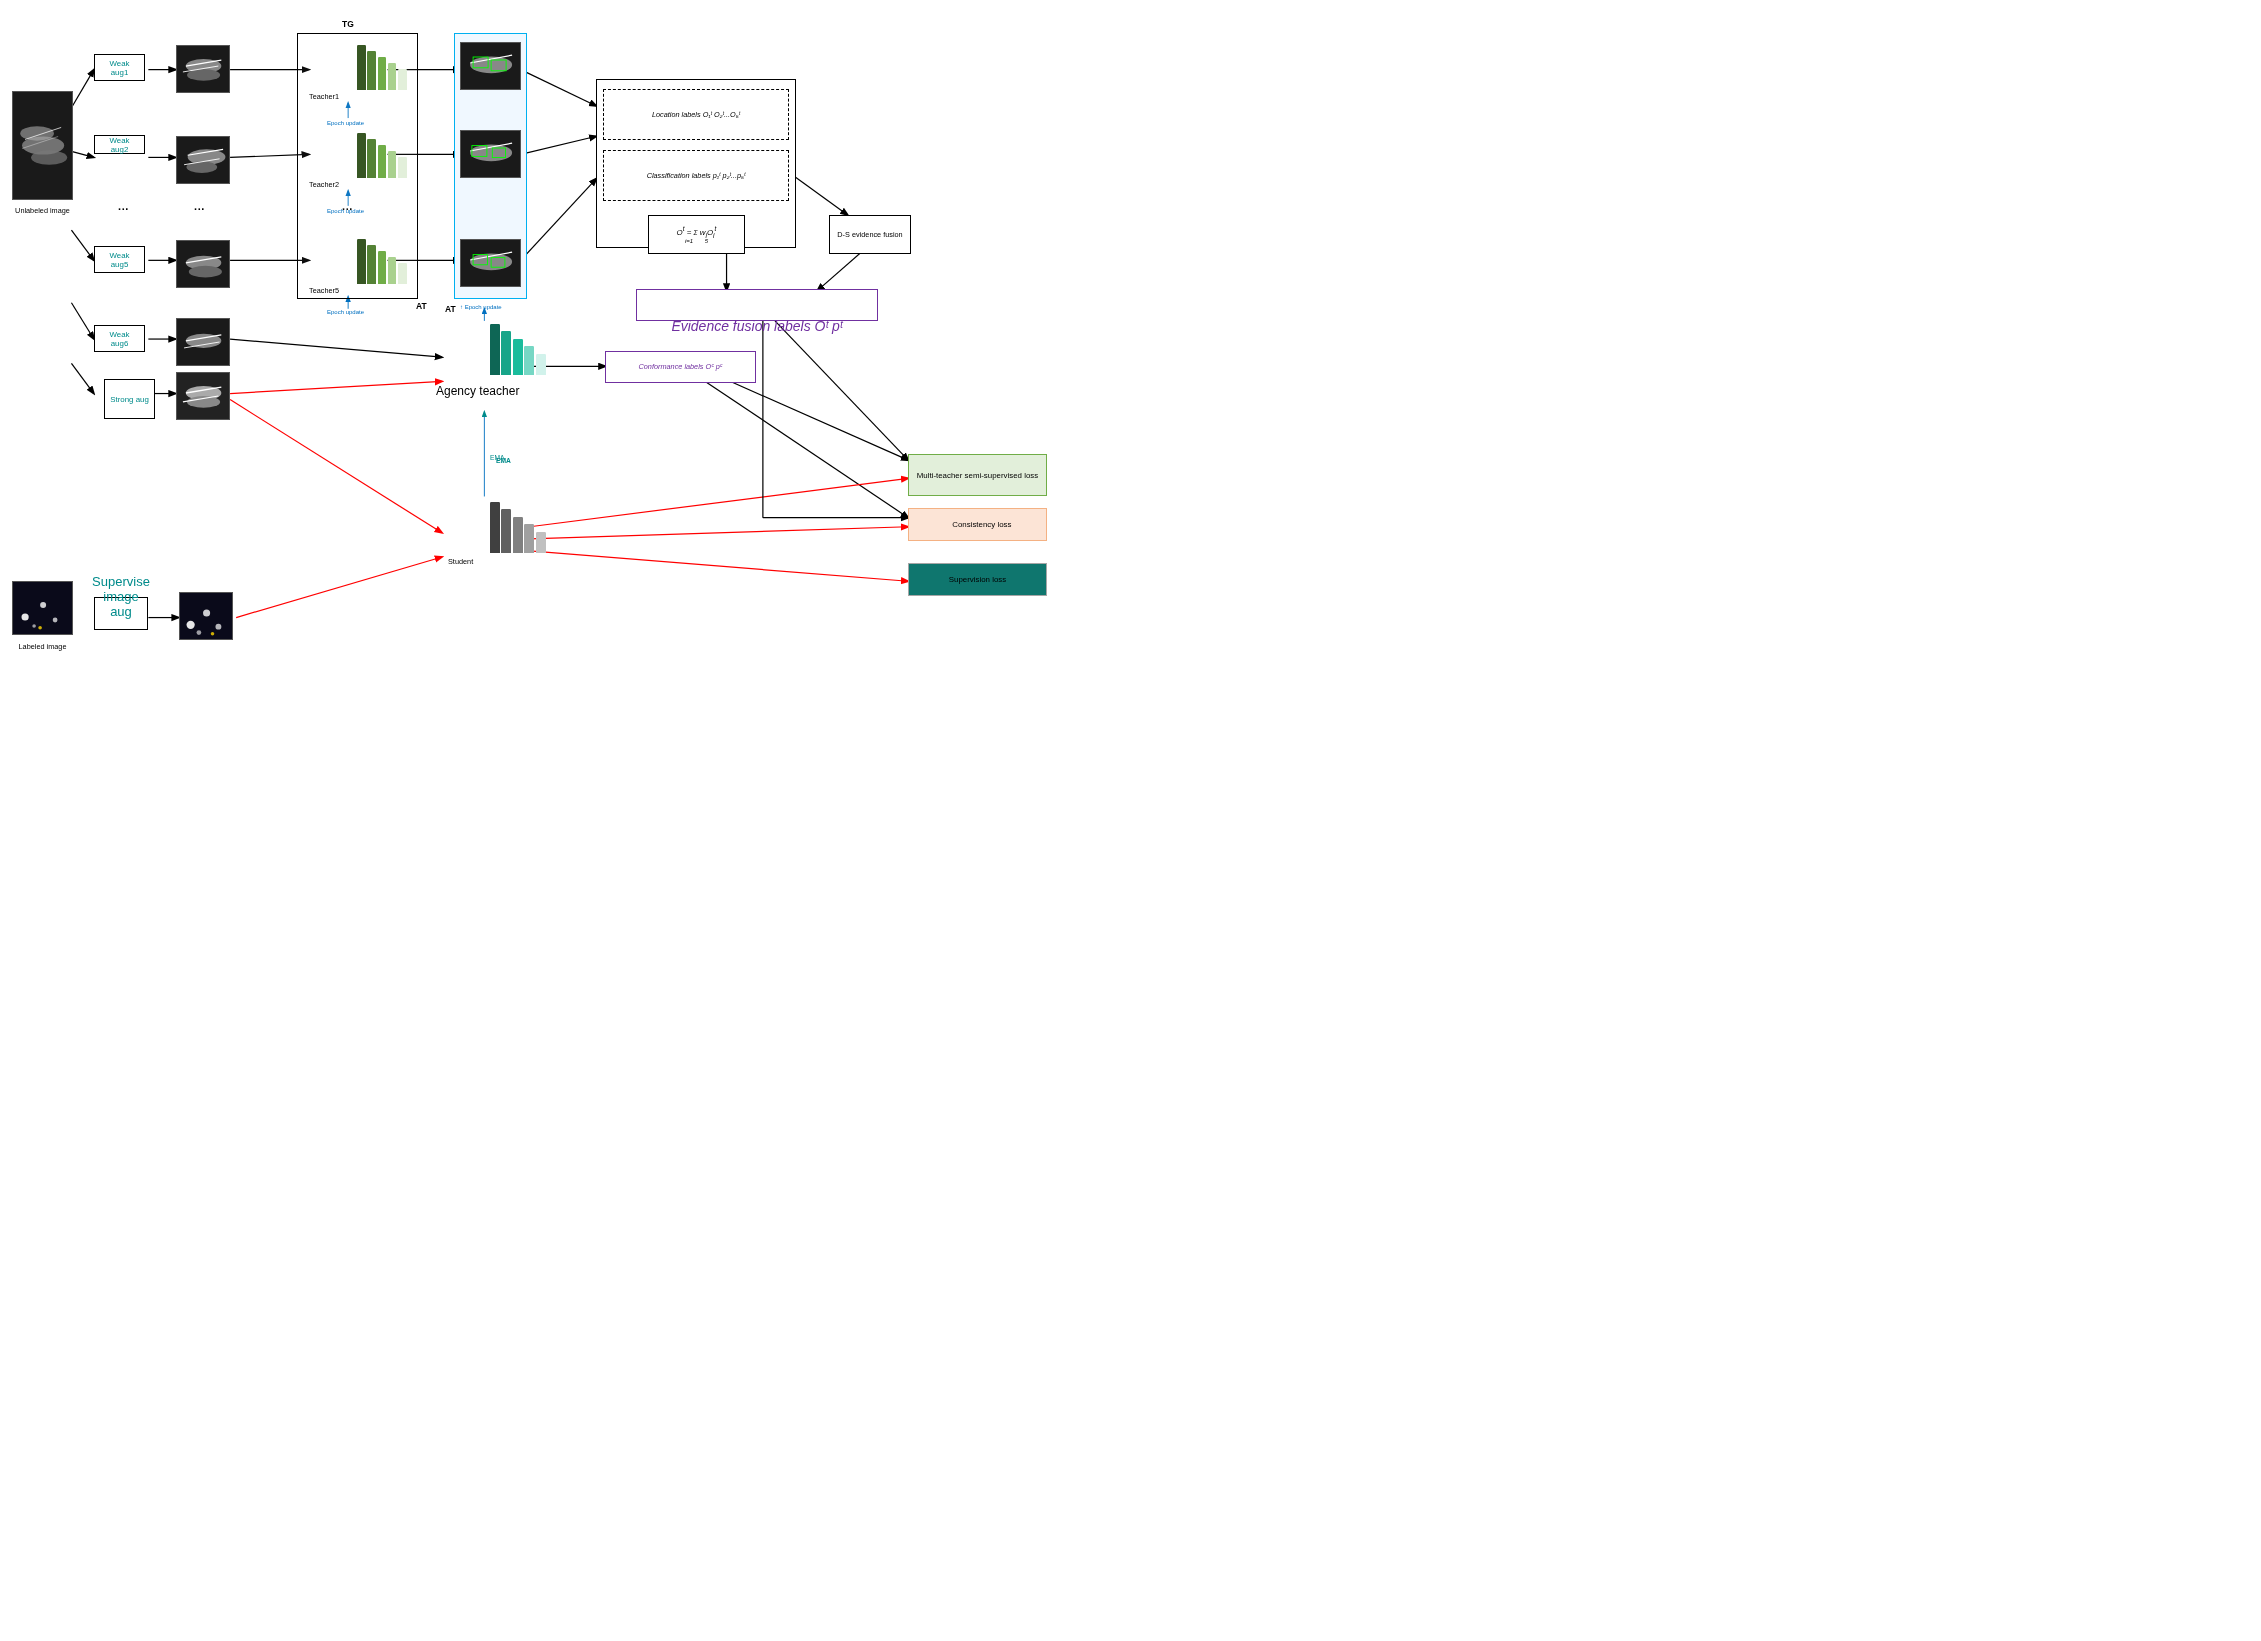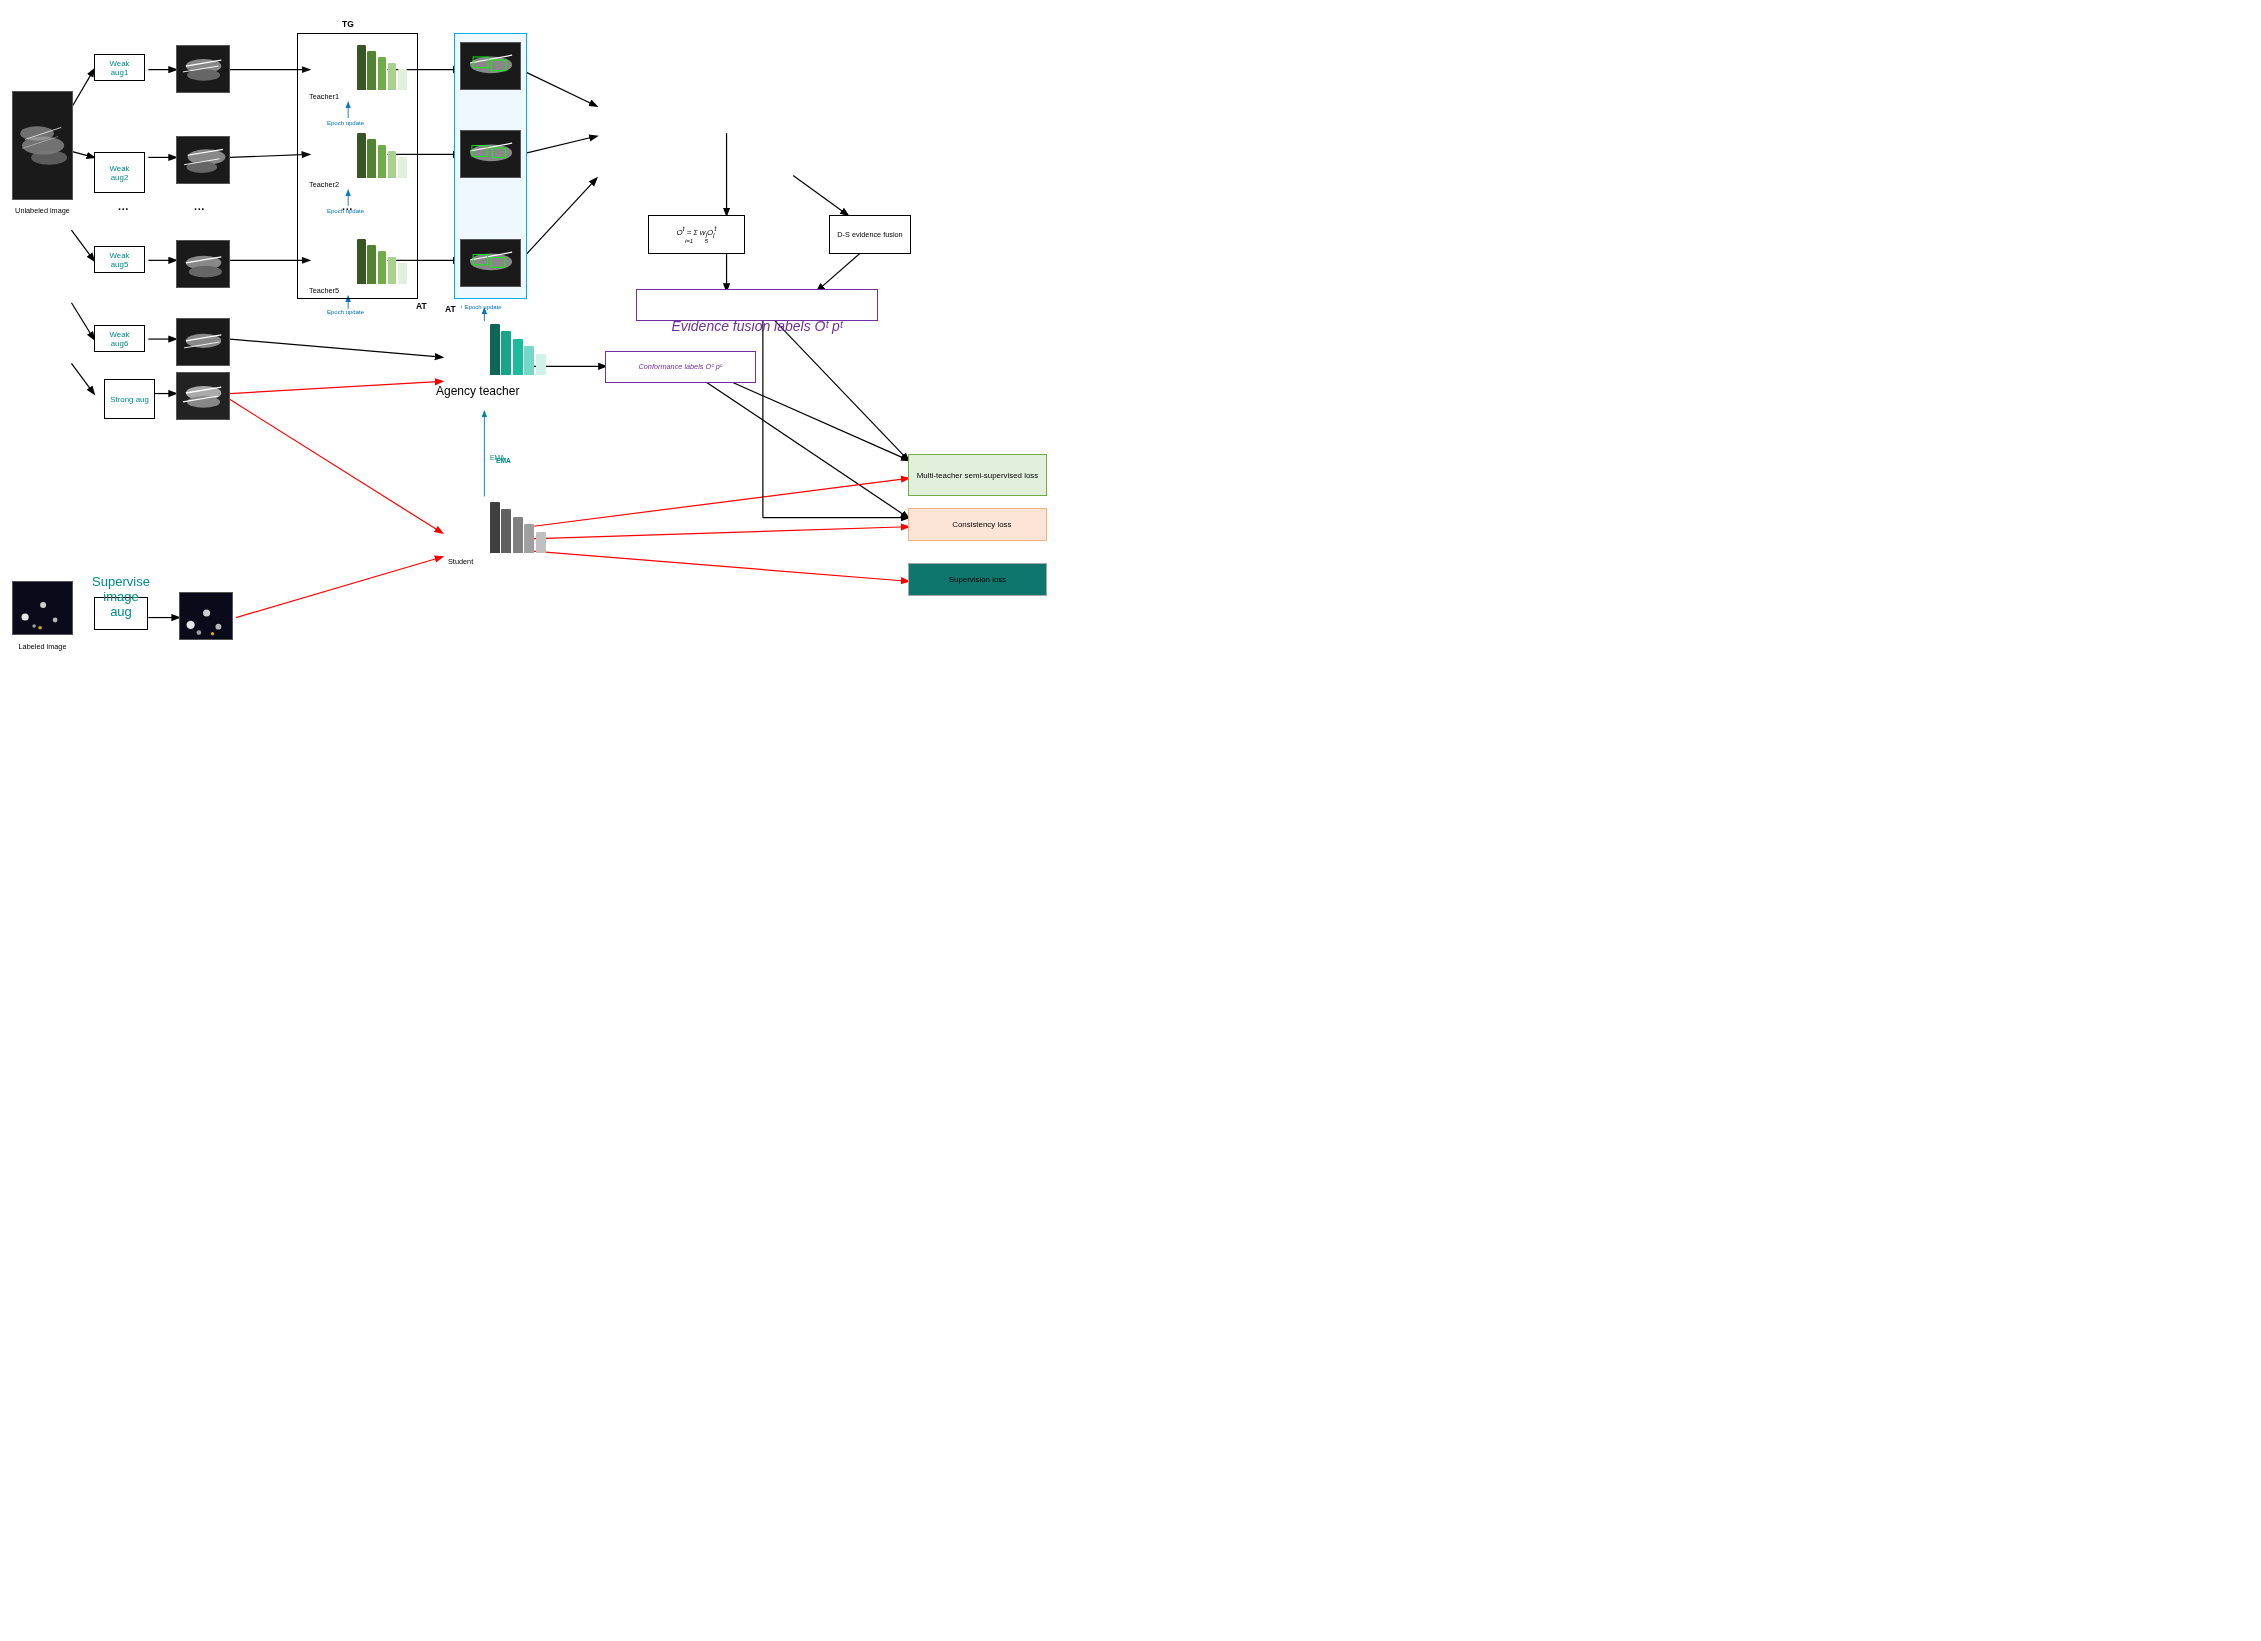--- a/index.html
+++ b/index.html
@@ -226,21 +226,21 @@
       <ellipse cx="50" cy="90" rx="35" ry="15" fill="#888" opacity="0.8"></ellipse>
       <ellipse cx="40" cy="70" rx="28" ry="12" fill="#aaa" opacity="0.6"></ellipse>
       <ellipse cx="60" cy="110" rx="30" ry="12" fill="#777" opacity="0.7"></ellipse>
       <line x1="20" y1="80" x2="80" y2="60" stroke="white" stroke-width="1.5" opacity="0.8"></line>
       <line x1="15" y1="95" x2="75" y2="75" stroke="white" stroke-width="1" opacity="0.6"></line>
     </svg>
   </div>
   <div class="text-label" style="left:3px; top:206px; width:79px; font-size:7.3px;">Unlabeled image</div>
 
   <div class="label-box teal-text" style="left:94px; top:54px; width:51px; height:27px;">Weak aug1</div>
-  <div class="label-box teal-text" style="left:94px; top:152px; width:51px; height:41px;">Weak aug2</div>
+  <div class="label-box teal-text" style="left:94px; top:135px; width:51px; height:19px;">Weak aug2</div>
   <div class="label-box teal-text" style="left:94px; top:246px; width:51px; height:27px;">Weak aug5</div>
   <div class="label-box teal-text" style="left:94px; top:325px; width:51px; height:27px;">Weak aug6</div>
   <div class="label-box teal-text" style="left:104px; top:379px; width:51px; height:40px;">Strong aug</div>
 
   <div class="sat-img" style="left:176px; top:45px; width:54px; height:48px;">
     <svg width="54" height="48" viewBox="0 0 88 80">
       <rect width="90" height="80" fill="#1a1a1a"></rect>
       <ellipse cx="45" cy="35" rx="30" ry="12" fill="#888"></ellipse>
       <ellipse cx="45" cy="50" rx="28" ry="10" fill="#666"></ellipse>
       <line x1="15" y1="35" x2="75" y2="25" stroke="white" stroke-width="2"></line>
@@ -352,20 +352,30 @@
   <div class="sat-img" style="left:460px; top:239px; width:61px; height:48px;">
     <svg width="61" height="48" viewBox="0 0 98 80">
       <rect width="100" height="80" fill="#1a1a1a"></rect>
       <ellipse cx="50" cy="38" rx="35" ry="14" fill="#888"></ellipse>
       <line x1="15" y1="35" x2="85" y2="22" stroke="white" stroke-width="2"></line>
       <rect x="20" y="26" width="24" height="17" fill="none" stroke="#00FF00" stroke-width="1.5"></rect>
       <rect x="50" y="31" width="23" height="16" fill="none" stroke="#00FF00" stroke-width="1.5"></rect>
     </svg>
   </div>
 
+  <div style="position:absolute; left:596px; top:79px; width:200px; height:169px; border:1.2px solid #000; background:#fff;">
+
+    <div style="position:absolute; left:6px; top:9px; right:6px; height:51px; border:1.2px dashed #000; display:flex; align-items:center; justify-content:center; font-size:7.3px; font-style:italic; padding:3px;">
+      <span>Location labels O₁ᵗ O₂ᵗ...O₅ᵗ</span>
+    </div>
+
+    <div style="position:absolute; left:6px; top:70px; right:6px; height:51px; border:1.2px dashed #000; display:flex; align-items:center; justify-content:center; font-size:7.3px; font-style:italic; padding:3px;">
+      <span>Classification labels p₁ᵗ p₂ᵗ...p₅ᵗ</span>
+    </div>
+  </div>
 
   <div style="position:absolute; left:648px; top:215px; width:97px; height:39px; border:0.9px solid #000; background:#fff; display:flex; align-items:center; justify-content:center; font-size:7.9px; font-style:italic;">
     <div>
       <span>O<sup>t</sup> = </span>
       <span style="font-size:6.7px;">Σ</span>
       <span> w<sub>i</sub>O<sub>i</sub><sup>t</sup></span>
       <div style="font-size:6px; text-align:center; margin-top:-1.2px;">i=1&nbsp;&nbsp;&nbsp;&nbsp;&nbsp;&nbsp;&nbsp;5</div>
     </div>
   </div>
 

